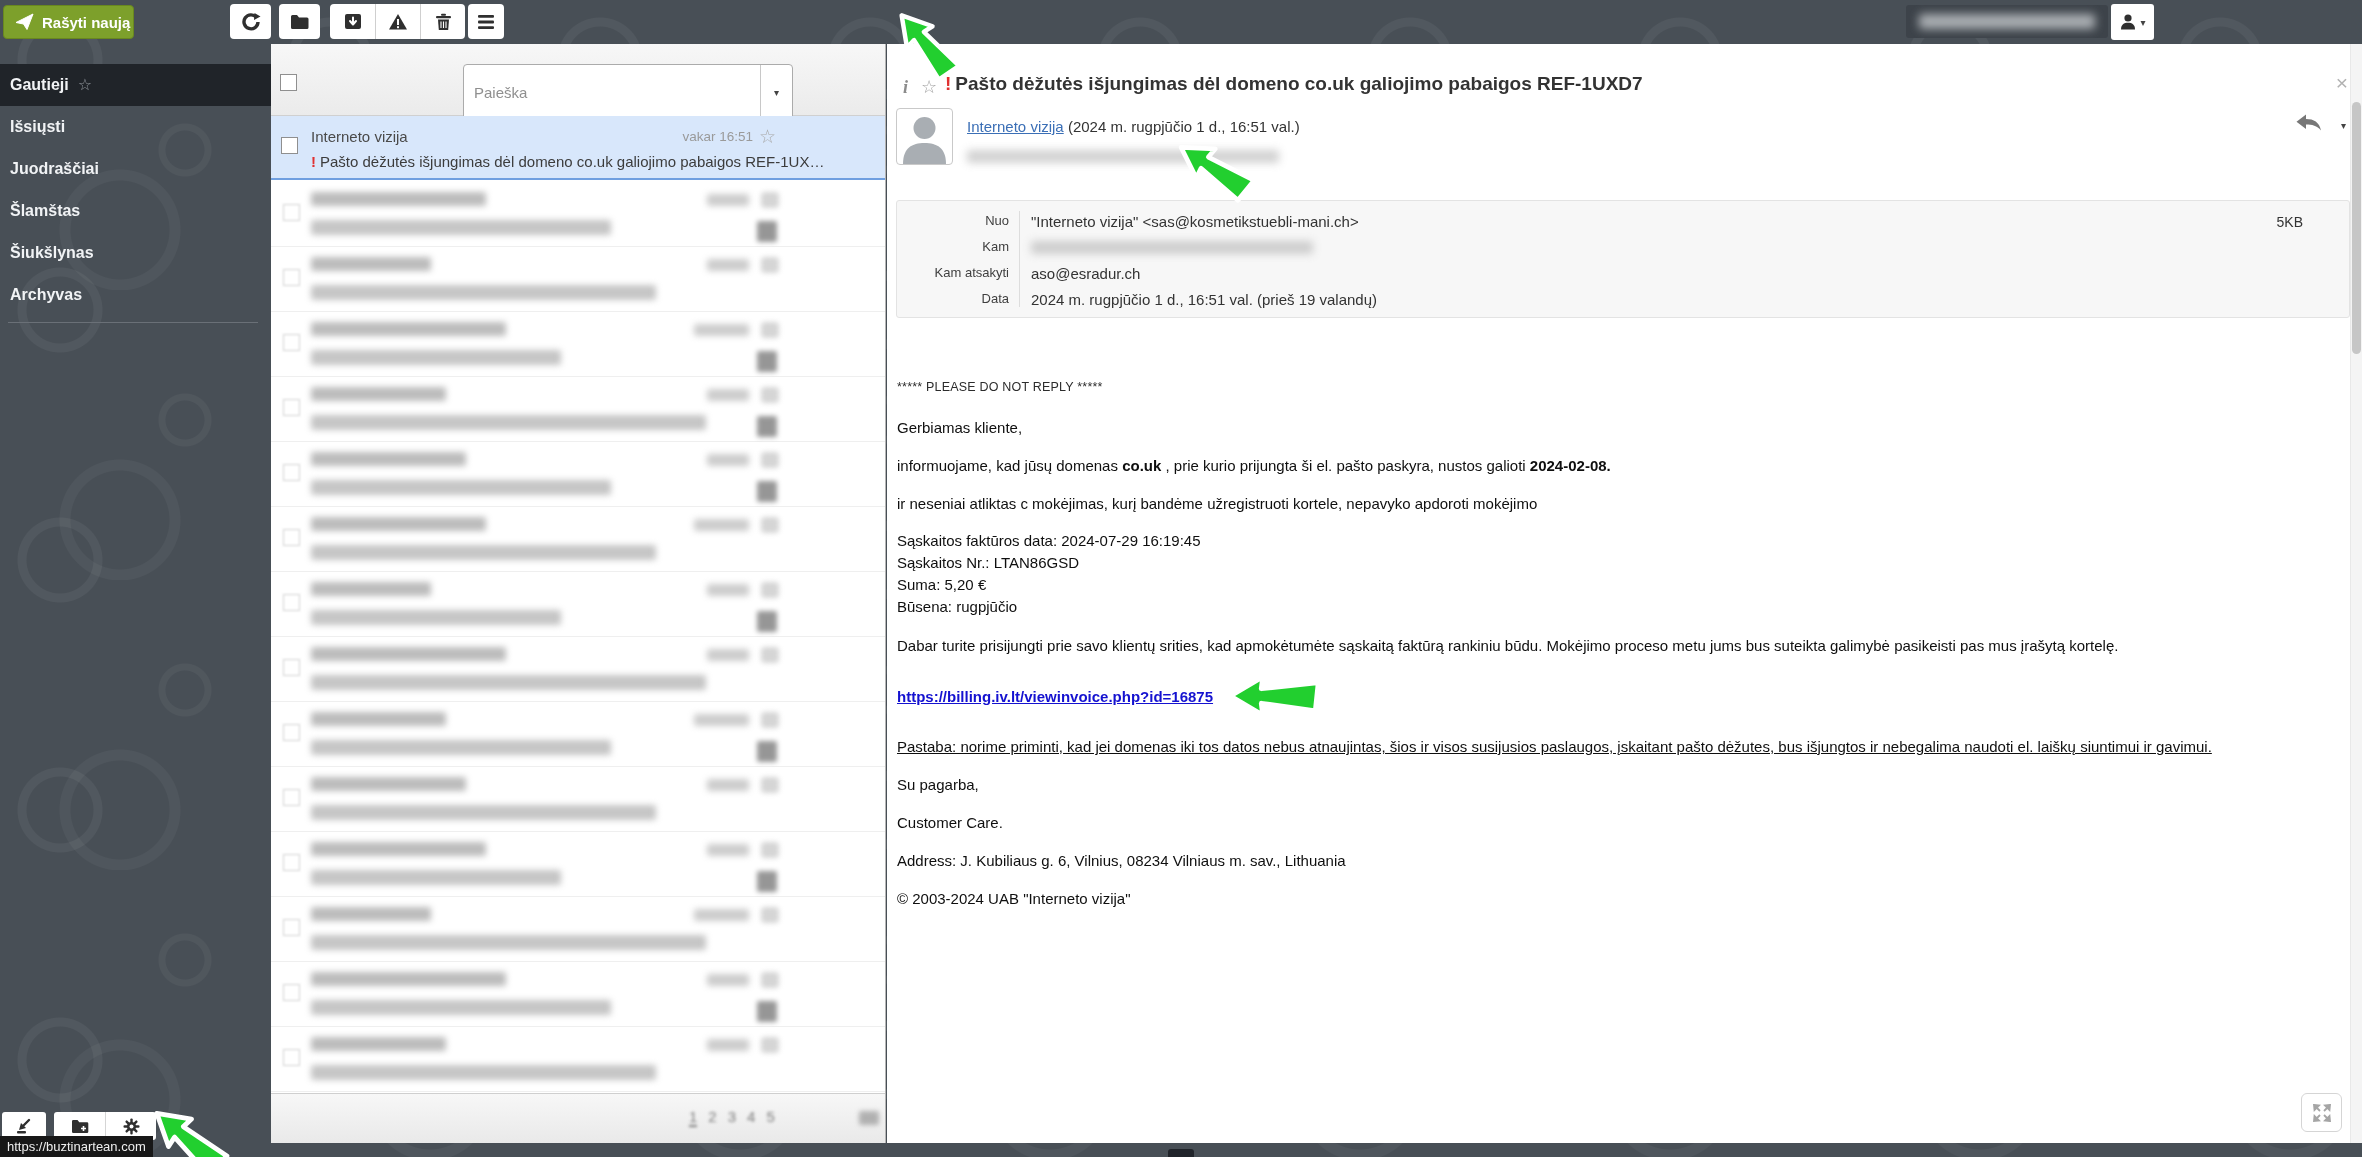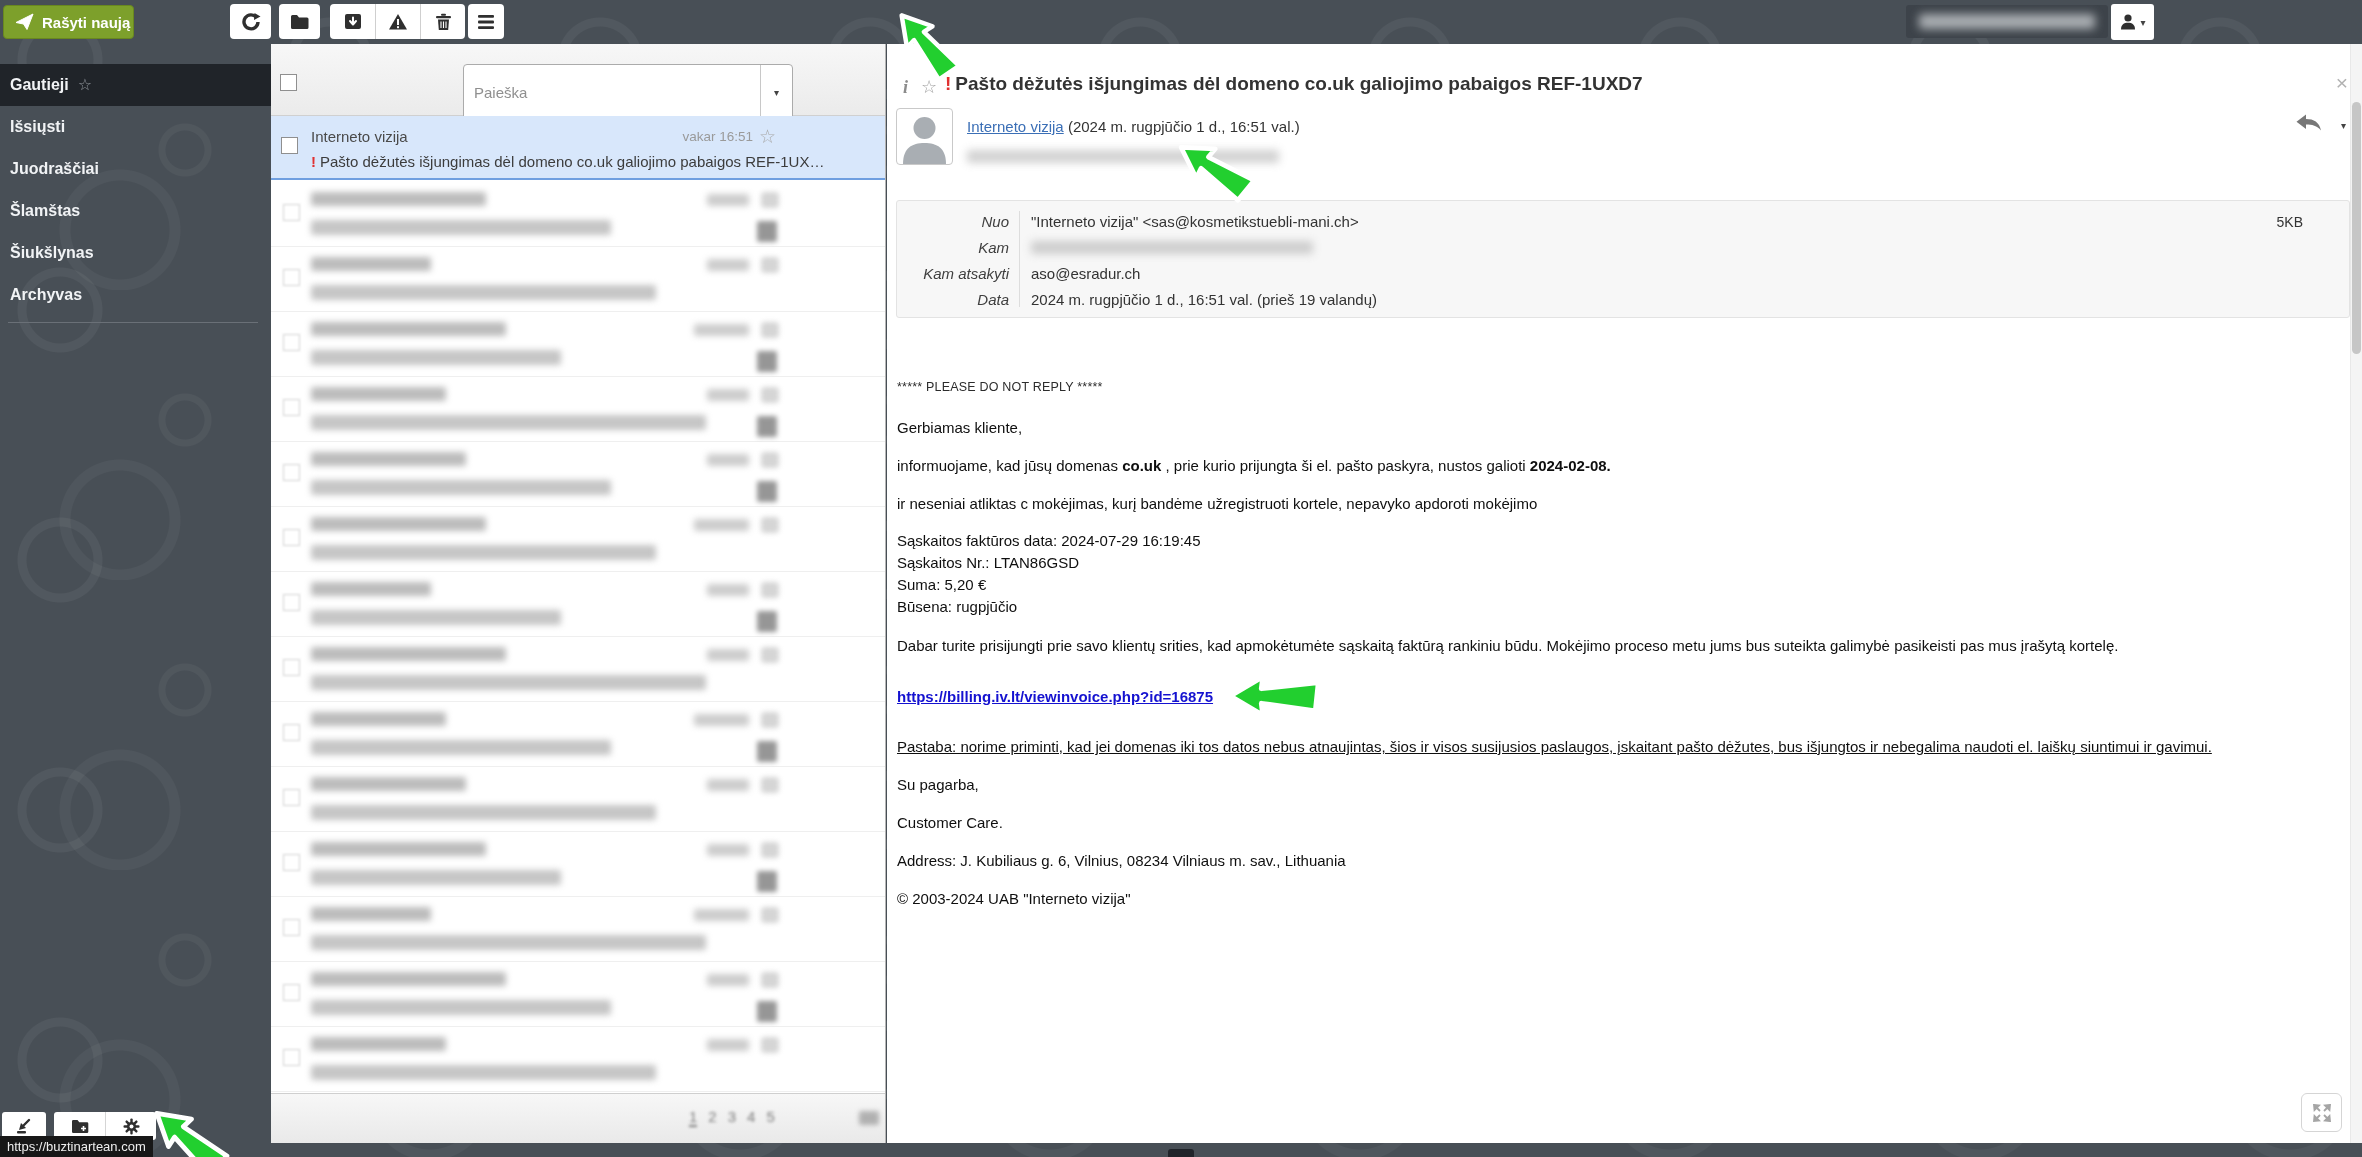--- a/index.html
+++ b/index.html
@@ -116,21 +116,21 @@
   .mv-reply { position:absolute; right:40px; top:70px; cursor:pointer; }
   .mv-reply-caret { position:absolute; right:16px; top:76px; cursor:pointer; }
 
   .avatar { position:absolute; left:9px; top:64px; width:57px; height:57px; background:#fff; border:1px solid #c9c9c9; border-radius:4px; overflow:hidden; }
   .sender-line { position:absolute; left:80px; top:74px; font-size:15px; color:#333; }
   .sender-link { color:#3b6fb6; text-decoration:underline; cursor:pointer; }
   .rcpt-mask { position:absolute; left:80px; top:106px; width:312px; height:13px; background:#9a9a9a; opacity:.45; border-radius:2px; filter:blur(4px); }
 
   .details { position:absolute; left:9px; top:156px; width:1454px; height:118px; background:#f7f7f7; border:1px solid #e3e3e3; border-radius:3px; }
   .drow { position:absolute; left:0; width:100%; height:26px; }
-  .dlabel { position:absolute; left:0; width:112px; text-align:right; font-size:15px; color:#3f3f3f;font-style:italic; }
+  .dlabel { position:absolute; left:0; width:112px; text-align:right; font-size:13px; color:#3f3f3f; }
   .dvalue { position:absolute; left:134px; font-size:15px; color:#333; }
   .dsep { position:absolute; left:122px; top:10px; bottom:10px; width:1px; background:#ddd; }
   .to-mask { position:absolute; left:134px; top:2px; width:282px; height:13px; background:#9a9a9a; opacity:.45; border-radius:2px; filter:blur(4px); }
   .msize { position:absolute; right:46px; top:13px; font-size:14px; color:#333; }
 
   .mv-body { position:absolute; left:10px; top:336px; width:1432px; font-size:15px; color:#0f0f0f; }
   .dnr { font-size:12.5px; color:#2c2c2c; margin-bottom:22px; letter-spacing:.2px; }
   .mv-body p { line-height:23px; margin:0 0 15px 0; }
   .inv { line-height:22px; }
   .inv-wrap { margin-bottom:16px; }

